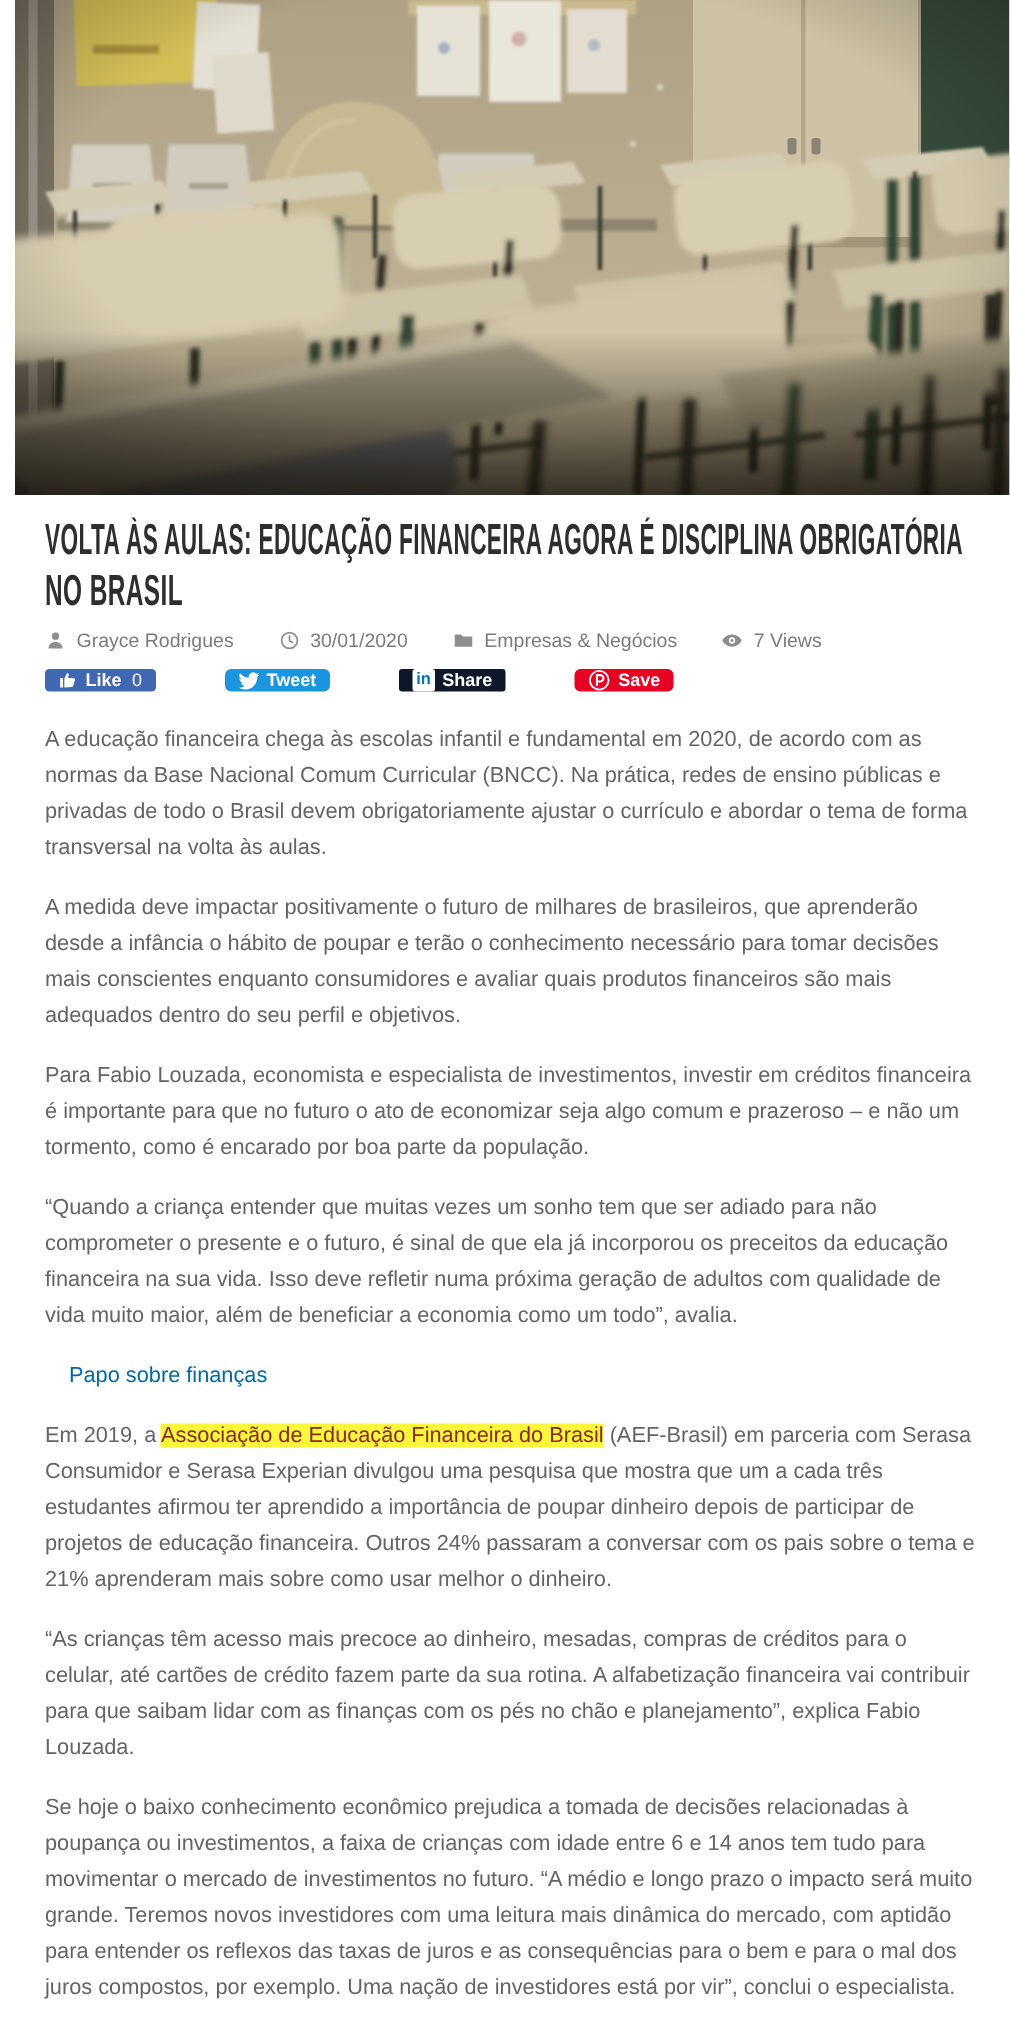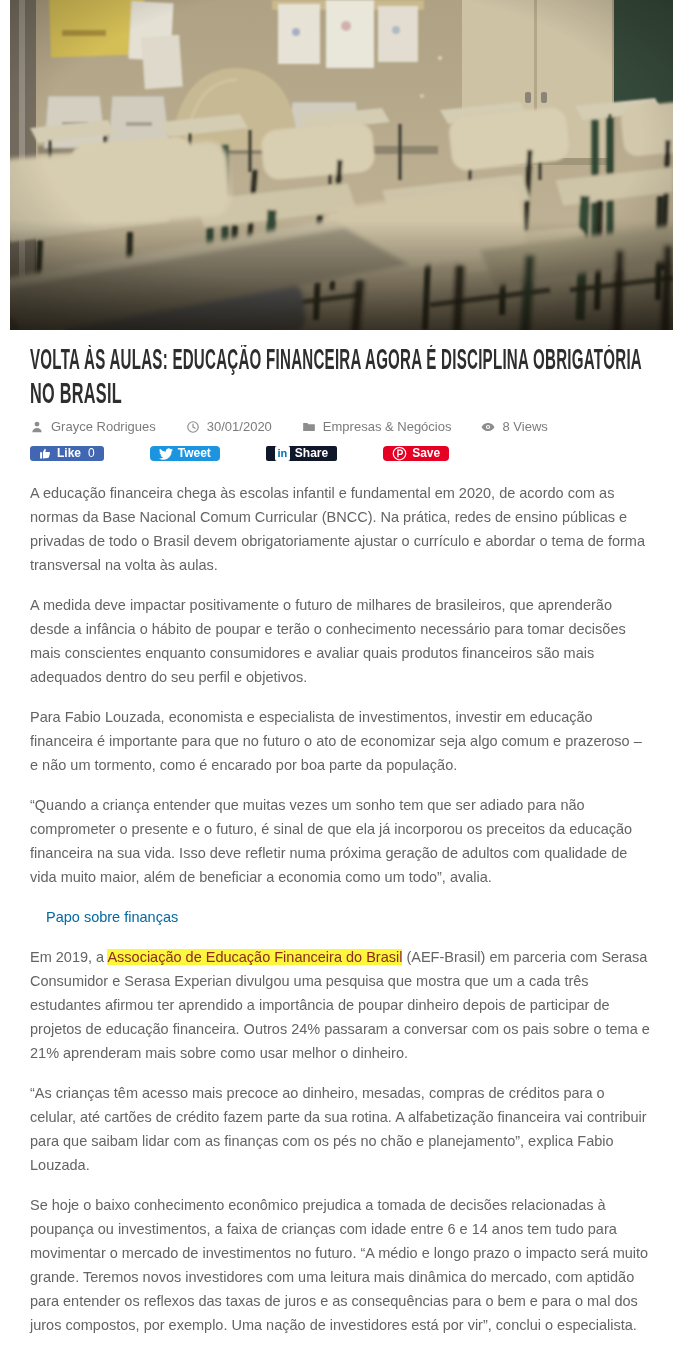--- a/index.html
+++ b/index.html
@@ -248,21 +248,21 @@
         <svg viewBox="0 0 24 24">
           <path class="mi-fill" d="M2 5h7l2.2 2.3H22V19H2z"></path>
         </svg>
         <span>Empresas &amp; Negócios</span>
       </span>
       <span class="meta-item">
         <svg viewBox="0 0 24 24">
           <path class="mi-fill" fill-rule="evenodd" d="M12 5C6.5 5 2.1 8.9 1 12c1.1 3.1 5.5 7 11 7s9.9-3.9 11-7c-1.1-3.1-5.5-7-11-7zm0 10.6a3.6 3.6 0 1 1 0-7.2 3.6 3.6 0 0 1 0 7.2z"></path>
           <circle class="mi-fill" cx="12" cy="12" r="1.7"></circle>
         </svg>
-        <span>8 Views</span>
+        <span>7 Views</span>
       </span>
     </div>
 
     <div class="share">
       <button class="btn btn-like">
         <svg width="13" height="13" viewBox="0 0 24 24">
           <path fill="#fff" d="M2 9.5h3.6V21H2z M7.2 21V9.8L10.6 3c1.1 0 2 .9 2 2 0 .3 0 .6-.1.9l-.8 3.4h6.6c1.1 0 2 .9 2 2 0 .2 0 .4-.1.6l-1.9 6.6c-.3 1-1.2 1.7-2.2 1.7z"></path>
         </svg>
         <span>Like</span>
         <span class="like-count">0</span>
@@ -285,21 +285,21 @@
           <circle cx="12" cy="12" r="10" fill="none" stroke="#fff" stroke-width="2"></circle>
           <path d="M9.5 18 V6.5 h3.6 a3.4 3.4 0 0 1 0 6.8 H9.5" fill="none" stroke="#fff" stroke-width="2.2"></path>
         </svg>
         <span>Save</span>
       </button>
     </div>
 
     <div class="body-text">
       <p>A educação financeira chega às escolas infantil e fundamental em 2020, de acordo com as normas da Base Nacional Comum Curricular (BNCC). Na prática, redes de ensino públicas e privadas de todo o Brasil devem obrigatoriamente ajustar o currículo e abordar o tema de forma transversal na volta às aulas.</p>
       <p>A medida deve impactar positivamente o futuro de milhares de brasileiros, que aprenderão desde a infância o hábito de poupar e terão o conhecimento necessário para tomar decisões mais conscientes enquanto consumidores e avaliar quais produtos financeiros são mais adequados dentro do seu perfil e objetivos.</p>
-      <p>Para Fabio Louzada, economista e especialista de investimentos, investir em educação financeira é importante para que no futuro o ato de economizar seja algo comum e prazeroso – e não um tormento, como é encarado por boa parte da população.</p>
+      <p>Para Fabio Louzada, economista e especialista de investimentos, investir em créditos financeira é importante para que no futuro o ato de economizar seja algo comum e prazeroso – e não um tormento, como é encarado por boa parte da população.</p>
       <p>“Quando a criança entender que muitas vezes um sonho tem que ser adiado para não comprometer o presente e o futuro, é sinal de que ela já incorporou os preceitos da educação financeira na sua vida. Isso deve refletir numa próxima geração de adultos com qualidade de vida muito maior, além de beneficiar a economia como um todo”, avalia.</p>
 
       <h2 class="sub">Papo sobre finanças</h2>
 
       <p><span>Em 2019, a </span><span class="hl-link">Associação de Educação Financeira do Brasil</span><span> (AEF-Brasil) em parceria com Serasa Consumidor e Serasa Experian divulgou uma pesquisa que mostra que um a cada três estudantes afirmou ter aprendido a importância de poupar dinheiro depois de participar de projetos de educação financeira. Outros 24% passaram a conversar com os pais sobre o tema e 21% aprenderam mais sobre como usar melhor o dinheiro.</span></p>
 
       <p>“As crianças têm acesso mais precoce ao dinheiro, mesadas, compras de créditos para o celular, até cartões de crédito fazem parte da sua rotina. A alfabetização financeira vai contribuir para que saibam lidar com as finanças com os pés no chão e planejamento”, explica Fabio Louzada.</p>
       <p>Se hoje o baixo conhecimento econômico prejudica a tomada de decisões relacionadas à poupança ou investimentos, a faixa de crianças com idade entre 6 e 14 anos tem tudo para movimentar o mercado de investimentos no futuro. “A médio e longo prazo o impacto será muito grande. Teremos novos investidores com uma leitura mais dinâmica do mercado, com aptidão para entender os reflexos das taxas de juros e as consequências para o bem e para o mal dos juros compostos, por exemplo. Uma nação de investidores está por vir”, conclui o especialista.</p>
     </div>
 

